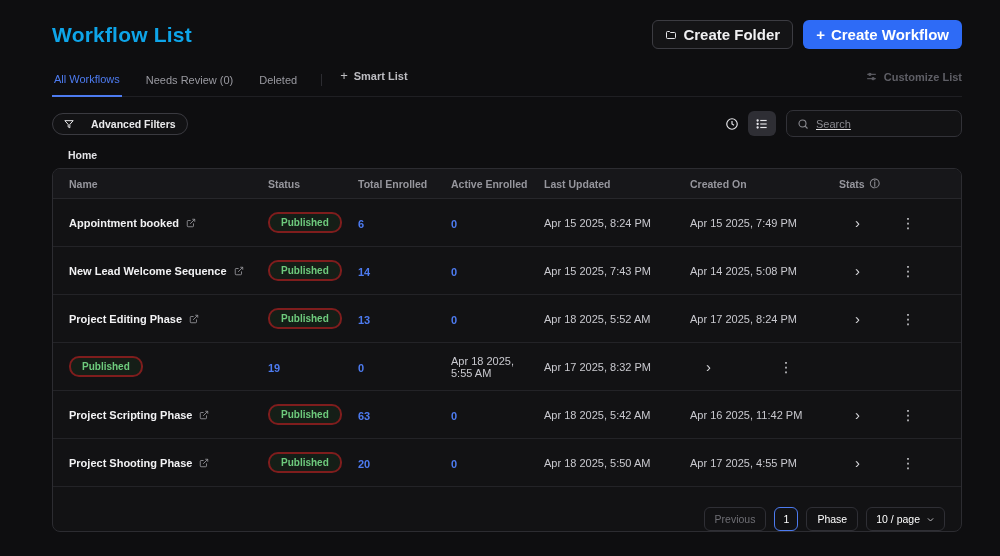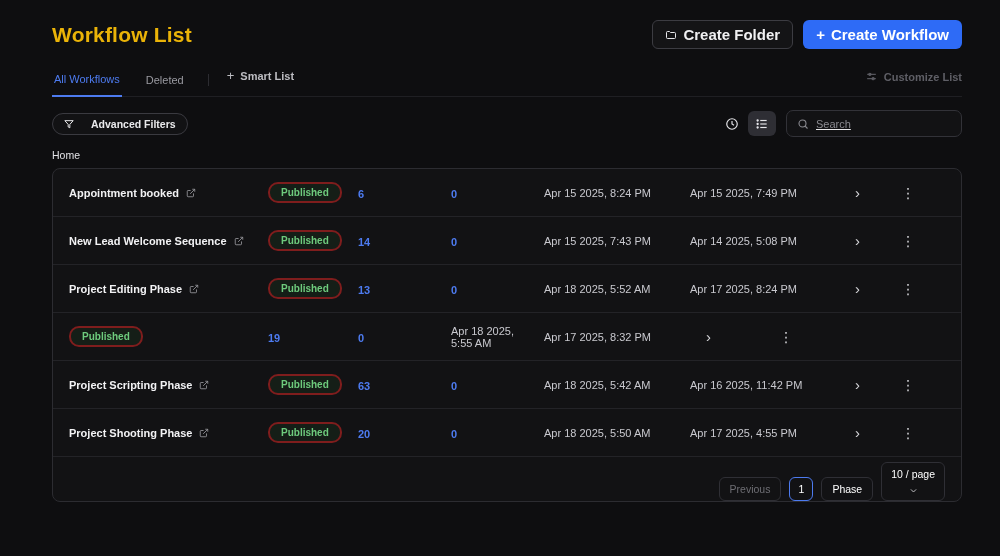--- a/index.html
+++ b/index.html
@@ -7,21 +7,21 @@
   body {
     background:#0e0e10;
     font-family:"Liberation Sans", sans-serif;
     color:#e8e8ea;
     overflow:hidden;
   }
   .page { padding:16px 38px 0 52px; }
 
   
   .header { display:flex; align-items:center; justify-content:space-between; margin-top:4px; }
-  .title { font-size:21px; font-weight:700; letter-spacing:.2px; color:#eab308; }
+  .title { font-size:21px; font-weight:700; letter-spacing:.2px; color:#0ea5e9; }
   .header-actions { display:flex; gap:10px; }
   .btn { display:inline-flex; align-items:center; gap:6px; font-size:15px; font-weight:600;
          border-radius:6px; padding:6px 12px; cursor:pointer; border:1px solid transparent; line-height:1; }
   .btn-dark { background:#141416; border-color:#3c3c42; color:#f0f0f2; }
   .btn-primary { background:var(--accent,#2e6bf6); color:#fff; }
   .btn svg { display:block; }
 
   
   .tabs-row { display:flex; align-items:center; margin-top:16px; border-bottom:1px solid #1f1f23; }
   .tab { font-size:11px; font-weight:400; color:#9a9aa1; padding:8px 2px 10px; margin-right:22px; cursor:pointer; }
@@ -40,21 +40,21 @@
   .toggle-btn { width:28px; height:25px; display:flex; align-items:center; justify-content:center;
                 border-radius:6px; cursor:pointer; color:#e6e6ea; background:transparent; }
   .toggle-btn.selected { background:#2e2e34; }
   .search-box { width:176px; height:27px; background:#121214; border:1px solid #323238; border-radius:7px;
                 display:flex; align-items:center; gap:7px; padding:0 10px; }
   .search-box input { flex:1; background:transparent; border:none; outline:none; color:#e0e0e4; font-size:11px;
                       font-family:"Liberation Sans", sans-serif; }
   .search-box input::placeholder { color:#8a8a90; }
 
   
-  .breadcrumb { margin:12px 0 7px 0; font-size:10.5px; font-weight:400; color:#e2e2e6; cursor:pointer; width:max-content; }
+  .breadcrumb { margin:12px 0 7px 16px; font-size:10.5px; font-weight:700; color:#e2e2e6; cursor:pointer; width:max-content; }
 
   
   .table-wrap { border:1px solid #2c2c31; border-radius:8px; background:#121214; overflow:hidden; }
   .thead, .trow { display:grid; grid-template-columns:215px 90px 93px 93px 146px 149px 1fr; align-items:center; }
   .thead { height:30px; background:#17171a; border-bottom:1px solid #27272b; color:#96969d; font-size:10.5px; font-weight:600; }
   .trow { height:48px; border-bottom:1px solid #232327; cursor:pointer; }
   .cell { padding-right:16px; }
   .cell:first-child, .th:first-child { padding-left:16px; }
   .th { display:flex; align-items:center; gap:5px; }
   .info-glyph { font-size:10px; color:#8a8a90; }
@@ -70,21 +70,21 @@
   .kebab { color:#d6d6da; font-size:14px; line-height:1; cursor:pointer; padding:2px 4px; }
 
   
   .pagination { height:44px; display:flex; align-items:flex-end; justify-content:flex-end; gap:8px; padding:0 16px; }
   .pg-btn { border:1px solid #2f2f35; background:transparent; border-radius:6px; padding:5px 10px;
             font-size:10.5px; color:#fff; cursor:pointer; font-family:"Liberation Sans", sans-serif; }
   .pg-btn.disabled { color:#6e6e74; cursor:default; }
   .pg-page { border:1px solid var(--link,#4d7bf0); color:#fff; border-radius:6px; min-width:24px; height:24px;
              display:flex; align-items:center; justify-content:center; font-size:10.5px; cursor:pointer; }
   .page-size { border:1px solid #2f2f35; border-radius:6px; padding:5px 9px; font-size:10.5px; color:#fff;
-               display:flex; align-items:center; gap:6px; cursor:pointer;flex-direction:column; }
+               display:flex; align-items:center; gap:6px; cursor:pointer; }
 </style>
 </head>
 <body>
 
 <div class="page">
 
   <div class="header">
     <div class="title">Workflow List</div>
     <div class="header-actions">
       <button class="btn btn-dark">
@@ -97,20 +97,21 @@
       </button>
       <button class="btn btn-primary">
         <span>+</span>
         <span>Create Workflow</span>
       </button>
     </div>
   </div>
 
   <div class="tabs-row">
     <div class="tab active">All Workflows</div>
+    <div class="tab">Needs Review (0)</div>
     <div class="tab">Deleted</div>
     <div class="tab-divider"></div>
     <div class="smart-list">
       <span class="smart-plus">+</span>
       <span>Smart List</span>
     </div>
     <div class="customize">
       <span style="display:flex;">
         <svg width="13" height="13" viewBox="0 0 24 24" fill="none" stroke="currentColor" stroke-width="2">
             <line x1="4" y1="8" x2="20" y2="8"></line>
@@ -163,20 +164,32 @@
             </svg>
         </span>
         <input type="text" placeholder="Search" style="">
       </div>
     </div>
   </div>
 
   <div class="breadcrumb">Home</div>
 
   <div class="table-wrap">
+    <div class="thead">
+      <div class="th">Name</div>
+      <div class="th">Status</div>
+      <div class="th">Total Enrolled</div>
+      <div class="th">Active Enrolled</div>
+      <div class="th">Last Updated</div>
+      <div class="th">Created On</div>
+      <div class="th">
+        <span>Stats</span>
+        <span class="info-glyph">ⓘ</span>
+      </div>
+    </div>
     <div id="table-body">
   <div class="trow">
     <div class="cell name-cell">
       <span class="wf-name">Appointment booked</span>
       <span class="ext-icon">
         <svg width="10" height="10" viewBox="0 0 24 24" fill="none" stroke="currentColor" stroke-width="2">
                 <path d="M18 13v6a2 2 0 0 1-2 2H5a2 2 0 0 1-2-2V8a2 2 0 0 1 2-2h6"></path>
                 <polyline points="15 3 21 3 21 9"></polyline>
                 <line x1="10" y1="14" x2="21" y2="3"></line>
               </svg>

